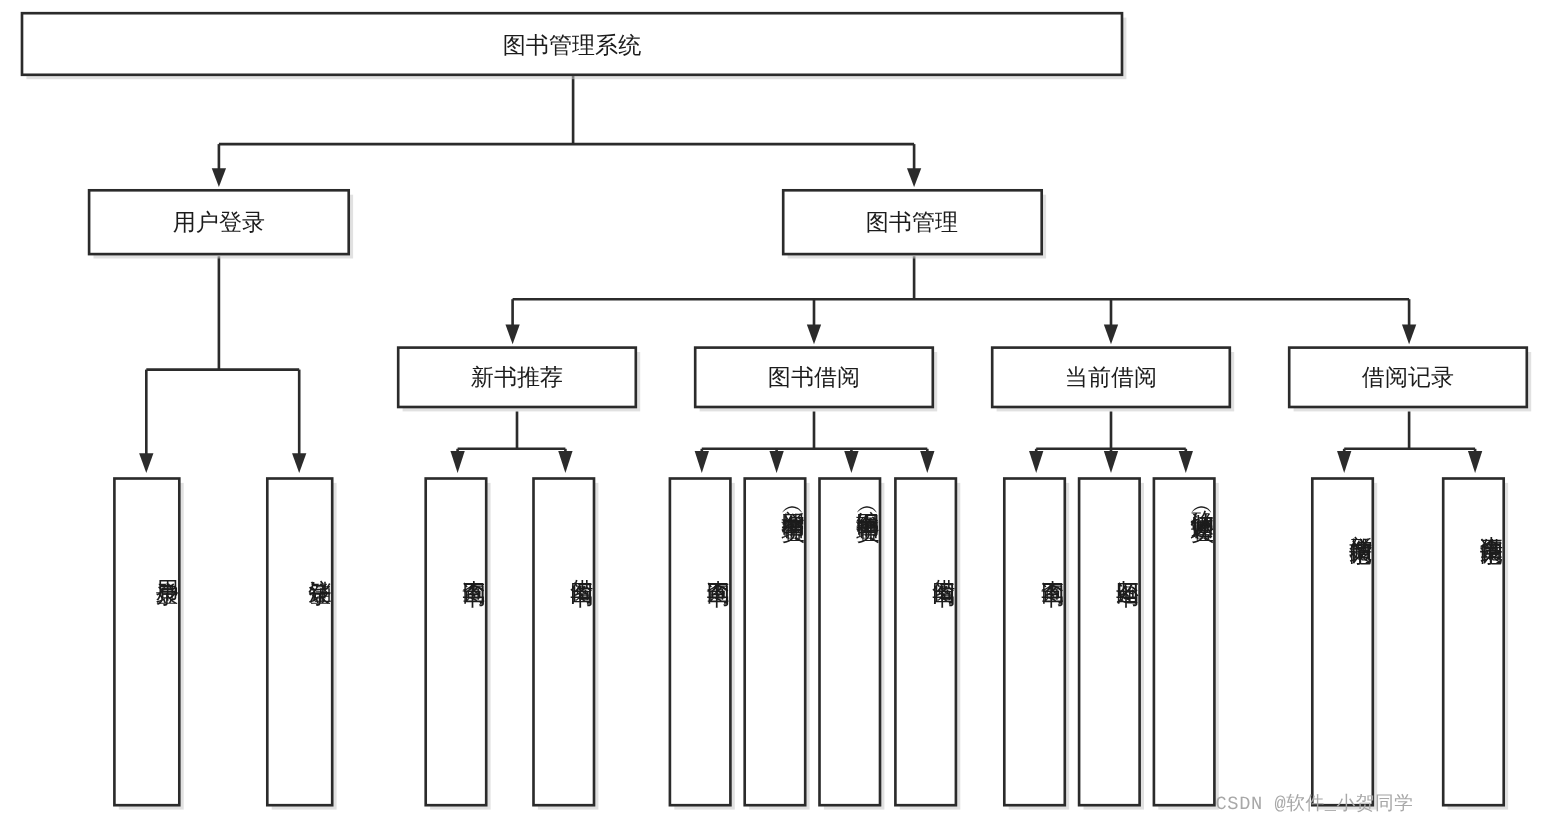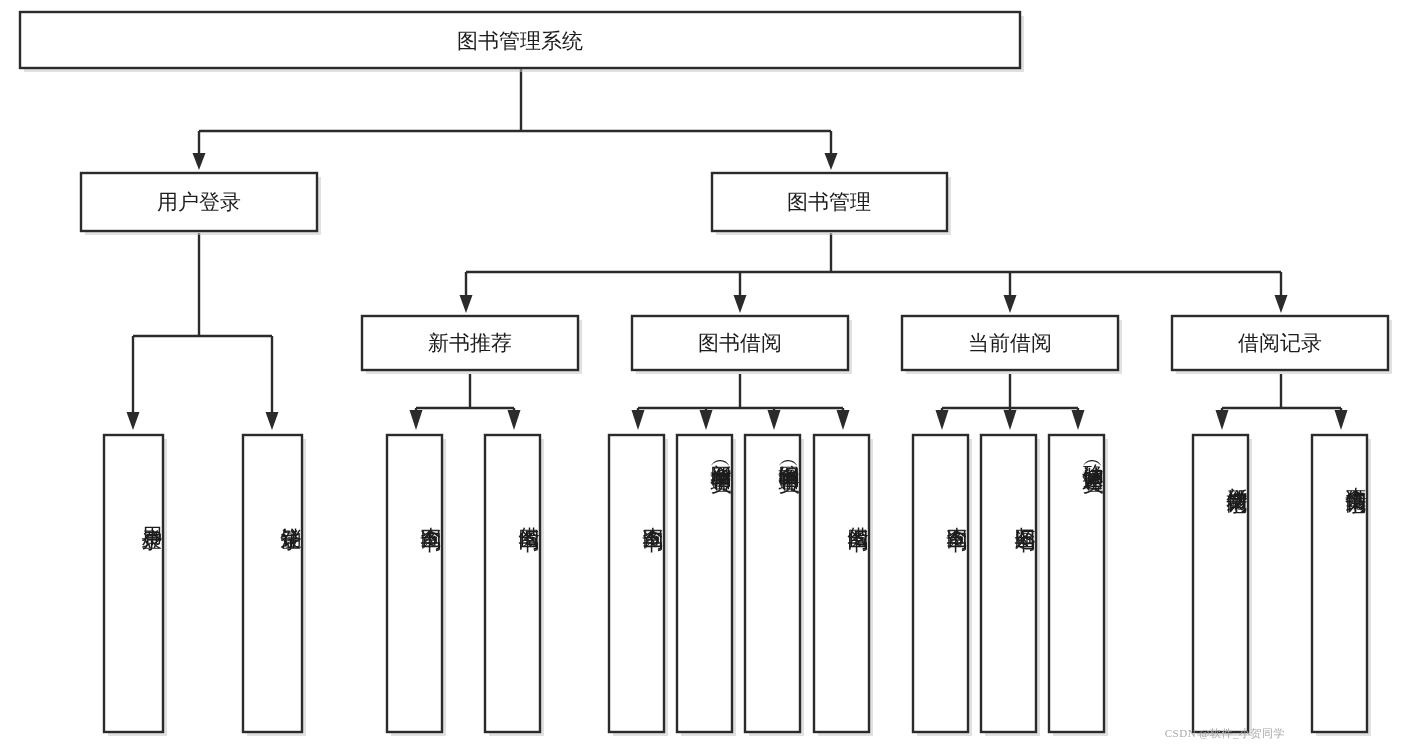--- a/index.html
+++ b/index.html
@@ -64,22 +64,22 @@
     color: #1c1c1c;
     letter-spacing: 1.5px;
     text-align: left;
     white-space: nowrap;
     pointer-events: none;
   }
   #watermark {
     position: absolute;
     right: 8px;
     bottom: 6px;
-    font-family: Liberation Serif, serif;
-    font-size: 11px;
+    font-family: Liberation Mono, monospace;
+    font-size: 17px;
     color: #a8a8a8;
     letter-spacing: 0.5px;
     white-space: nowrap;
   }
 </style>
 </head>
 <body>
 
 <div id="diagram-root">
 

